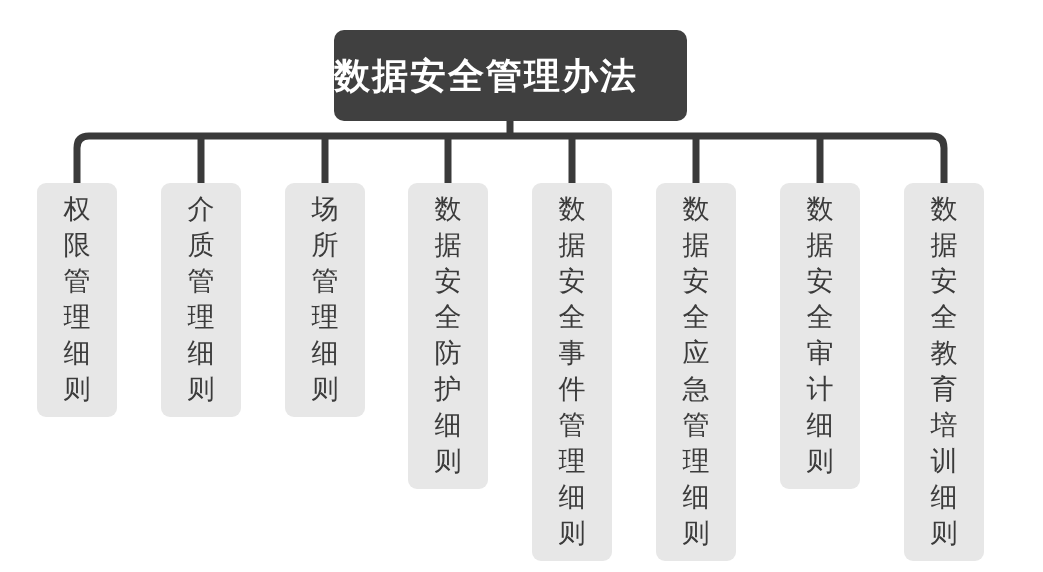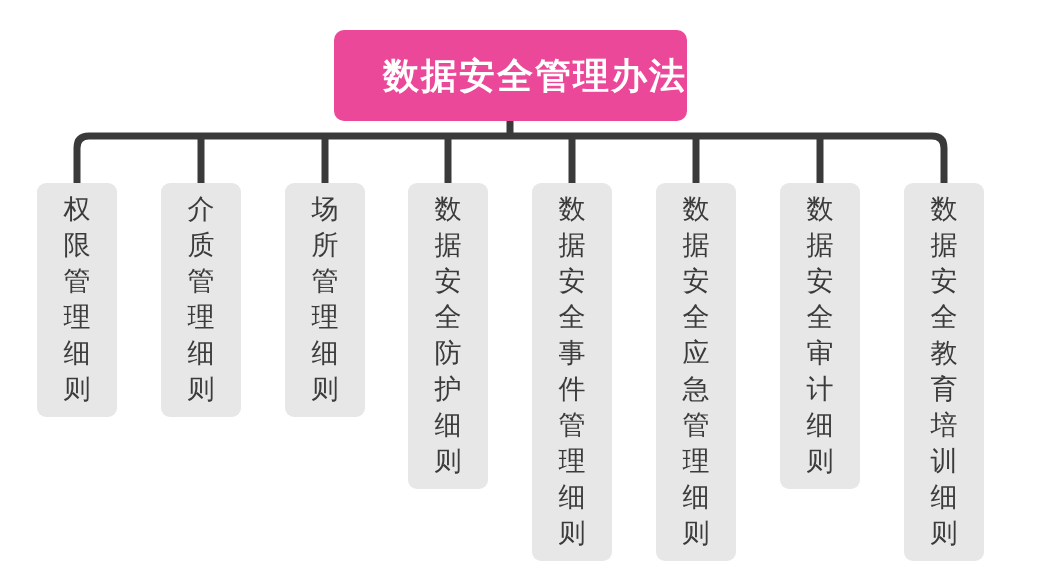--- a/index.html
+++ b/index.html
@@ -18,25 +18,25 @@
     overflow: hidden;
   }
 
   
   #root-node {
     position: absolute;
     left: 334px;
     top: 30px;
     width: 353px;
     height: 91px;
-    background: #ec4899;
+    background: #404040;
     border-radius: 10px;
     display: flex;
     align-items: center;
-    justify-content: flex-end;
+    justify-content: flex-start;
     box-sizing: border-box;
   }
   #root-label {
     color: #ffffff;
     font-size: 36px;
     font-weight: bold;
     letter-spacing: 2px;
     line-height: 1;
     white-space: nowrap;
   }

